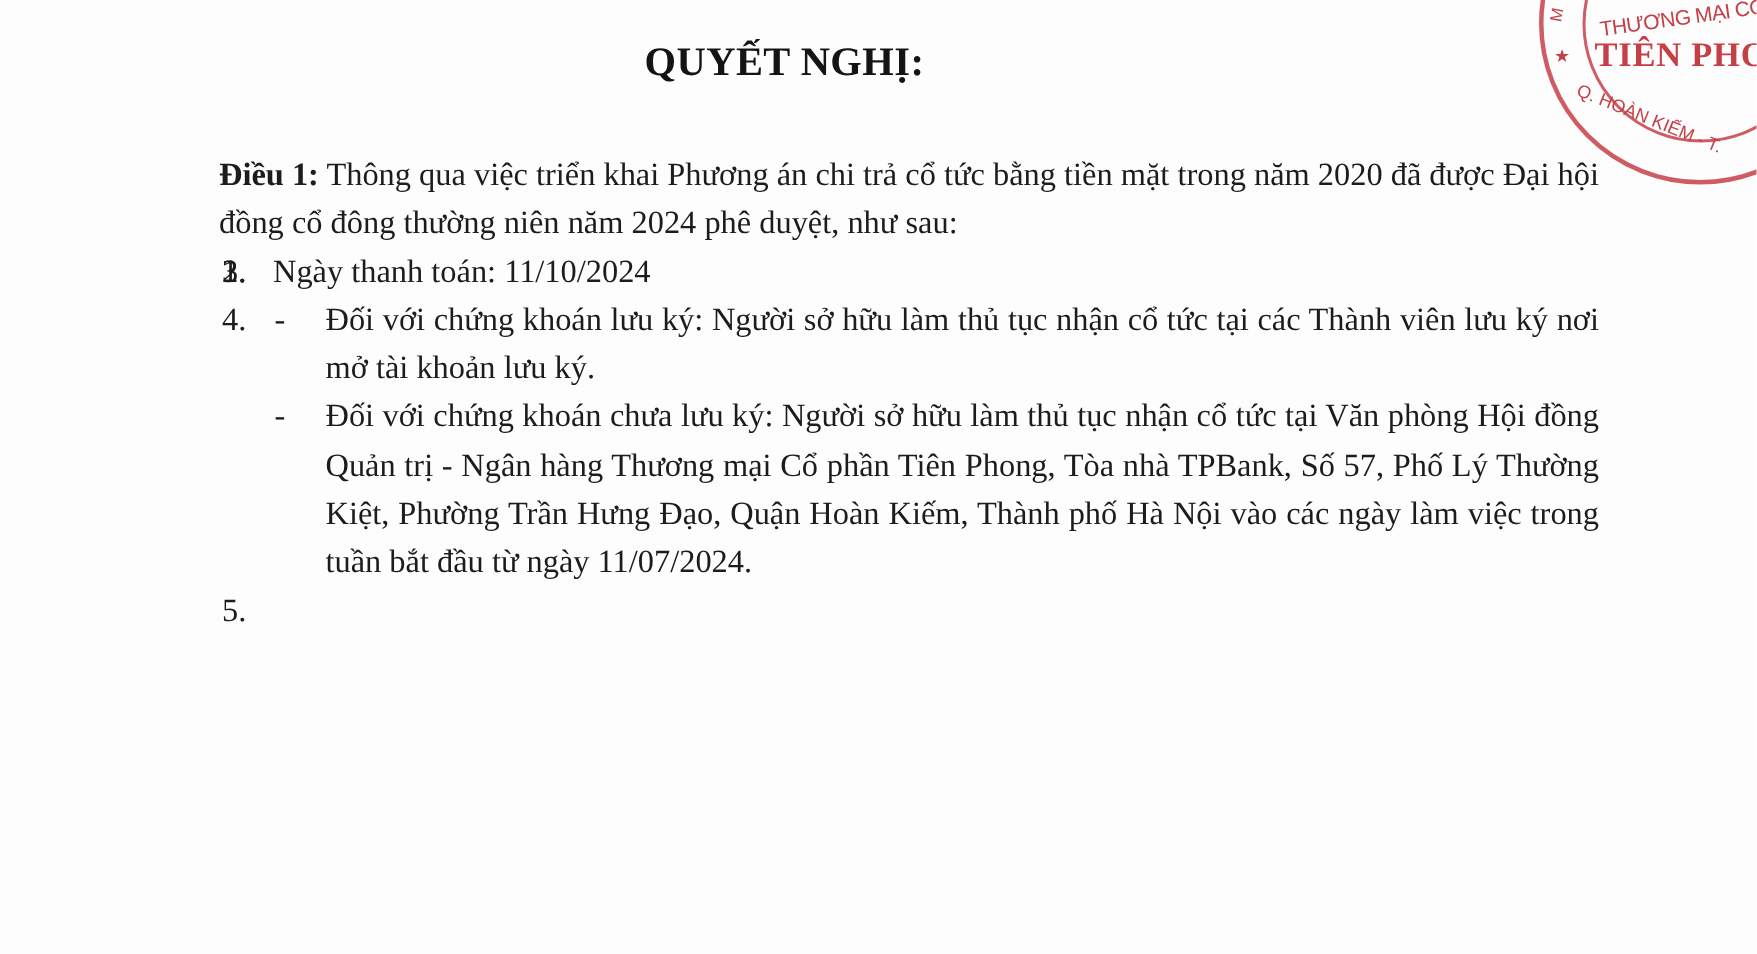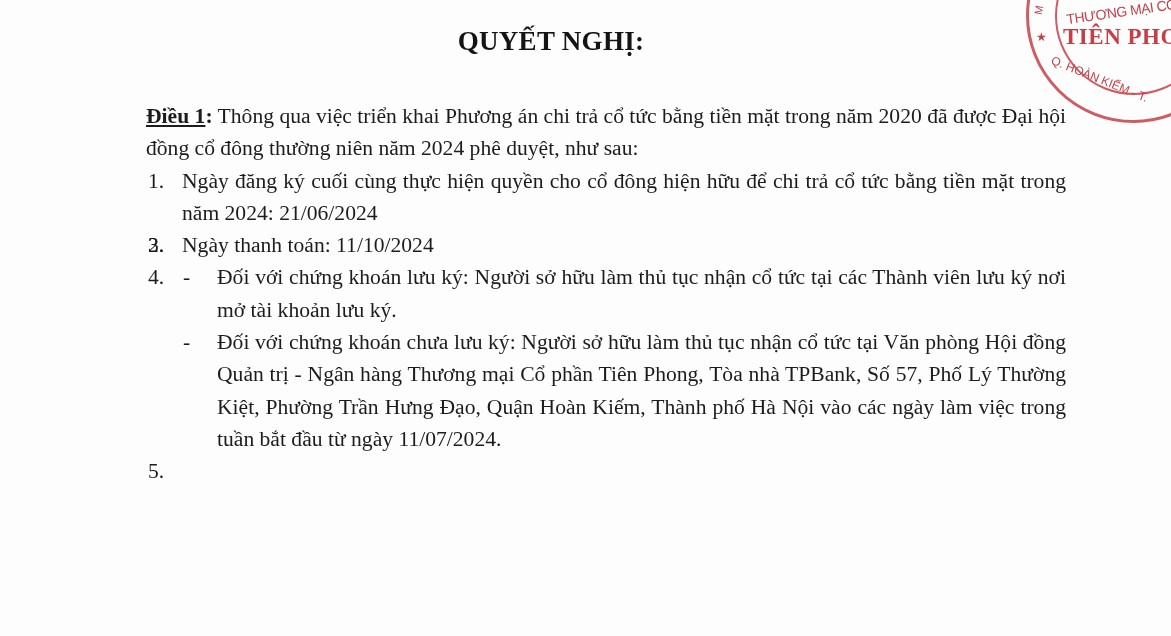--- a/index.html
+++ b/index.html
@@ -24,38 +24,36 @@
     .title {
       position: absolute;
       top: 26px;
       left: 0;
       width: 1046px;
       text-align: center;
       font-weight: bold;
       font-size: 27px;
       letter-spacing: 0.3px;
       color: #141414;
-      padding-left: 28px;
     }
     .body-text {
       position: absolute;
       left: 146px;
       top: 100px;
       width: 920px;
       font-size: 21.6px;
       line-height: 32.3px;
       color: #1c1c1c;
     }
     .para {
       text-align: justify;
       text-align-last: left;
     }
     .article-label {
       font-weight: bold;
-      text-decoration: underline;
     }
     .item {
       position: relative;
       padding-left: 36px;
       text-align: justify;
     }
     .item .num {
       position: absolute;
       left: 2px;
       top: 0;
@@ -147,21 +145,20 @@
 
   <div class="title">QUYẾT NGHỊ:</div>
 
   <div class="body-text">
     <div class="para">
       <span class="article-label">Điều 1</span><span style="font-weight:bold">:</span><span> Thông qua việc triển khai Phương án chi trả cổ tức bằng tiền mặt trong năm 2020 đã được Đại hội đồng cổ đông thường niên năm 2024 phê duyệt, như sau:</span>
     </div>
 
     <div class="item">
       <span class="num">1.</span>
-      <span>Ngày đăng ký cuối cùng thực hiện quyền cho cổ đông hiện hữu để chi trả cổ tức bằng tiền mặt trong năm 2024: 21/06/2024</span>
     </div>
 
     <div class="item">
       <span class="num">2.</span>
     </div>
 
     <div class="item">
       <span class="num">3.</span>
       <span>Ngày thanh toán: 11/10/2024</span>
     </div>

